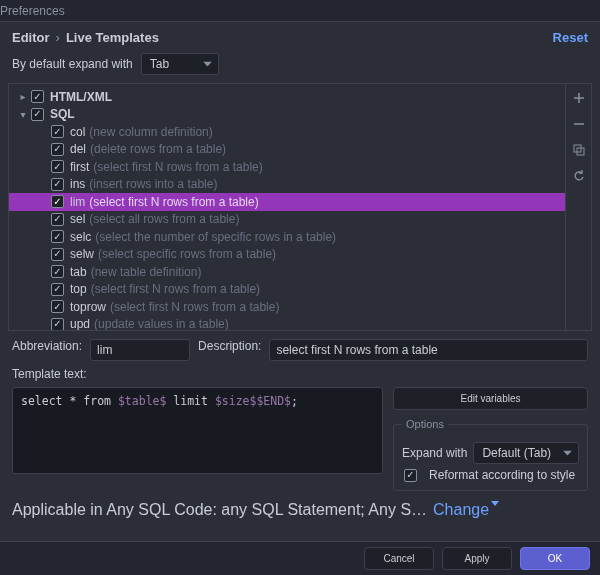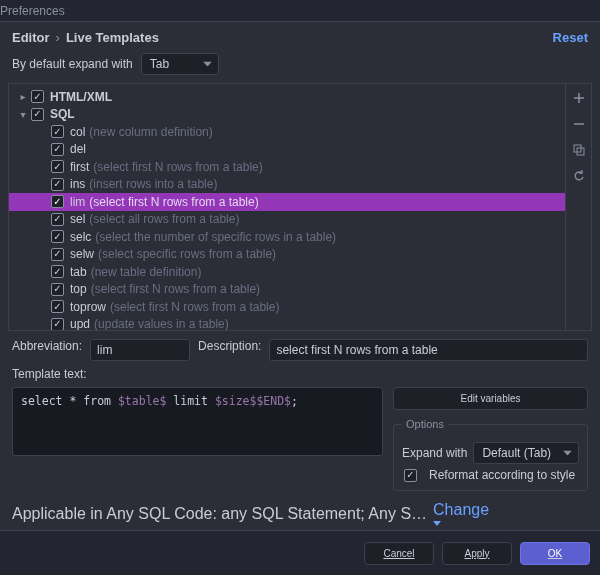--- a/index.html
+++ b/index.html
@@ -122,21 +122,21 @@
   .row1 .desc-field { flex:1; }
   .body-area {
     display:flex; gap:10px;
     align-items:flex-start;
   }
   .editor {
     background:var(--bg-editor);
     border:1px solid var(--border);
     border-radius:3px;
     flex:1;
-    height:69px;
+    height:87px;
     padding:6px 8px;
     font-family:Menlo,Consolas,monospace;
     font-size:11.5px;
     color:var(--text-main);
     white-space:pre;
   }
   .editor .v { color:var(--var); }
   .right-col {
     width:195px;
     display:flex; flex-direction:column; gap:8px;
@@ -168,29 +168,28 @@
   }
   .opt-row { display:flex; align-items:center; gap:6px; margin-top:4px;}
   .opt-row:first-child{margin-top:0;}
   .applicable {
     display:flex; align-items:center; gap:6px;
     color:var(--text-dim);
     font-size:16px;
     padding-top:4px;
     overflow:hidden;
   }
-  .applicable .change { color:var(--link); cursor:pointer; display:flex; gap:2px;flex-direction:column;}
+  .applicable .change { color:var(--link); cursor:pointer; display:flex; gap:2px;}
   .footer {
-    height:45px;
+    height:34px;
     display:flex; align-items:center; justify-content:flex-end;
     gap:8px;
     padding:0 10px;
     border-top:1px solid var(--border);
     background:var(--bg-darker);
-    text-decoration:underline;
   }
   .footer .btn { min-width:70px; }
 </style>
 </head>
 <body>
 
 <div class="titlebar">
   <span>Preferences</span>
 </div>
 
@@ -228,20 +227,21 @@
       <div class="tree-row">
         <span class="leaf-indent"></span>
         <span class="checkbox checked"></span>
         <span class="abbr">col</span>
         <span class="dim-desc"> (new column definition)</span>
       </div>
       <div class="tree-row">
         <span class="leaf-indent"></span>
         <span class="checkbox checked"></span>
         <span class="abbr">del</span>
+        <span class="dim-desc"> (delete rows from a table)</span>
       </div>
       <div class="tree-row">
         <span class="leaf-indent"></span>
         <span class="checkbox checked"></span>
         <span class="abbr">first</span>
         <span class="dim-desc"> (select first N rows from a table)</span>
       </div>
       <div class="tree-row">
         <span class="leaf-indent"></span>
         <span class="checkbox checked"></span>

